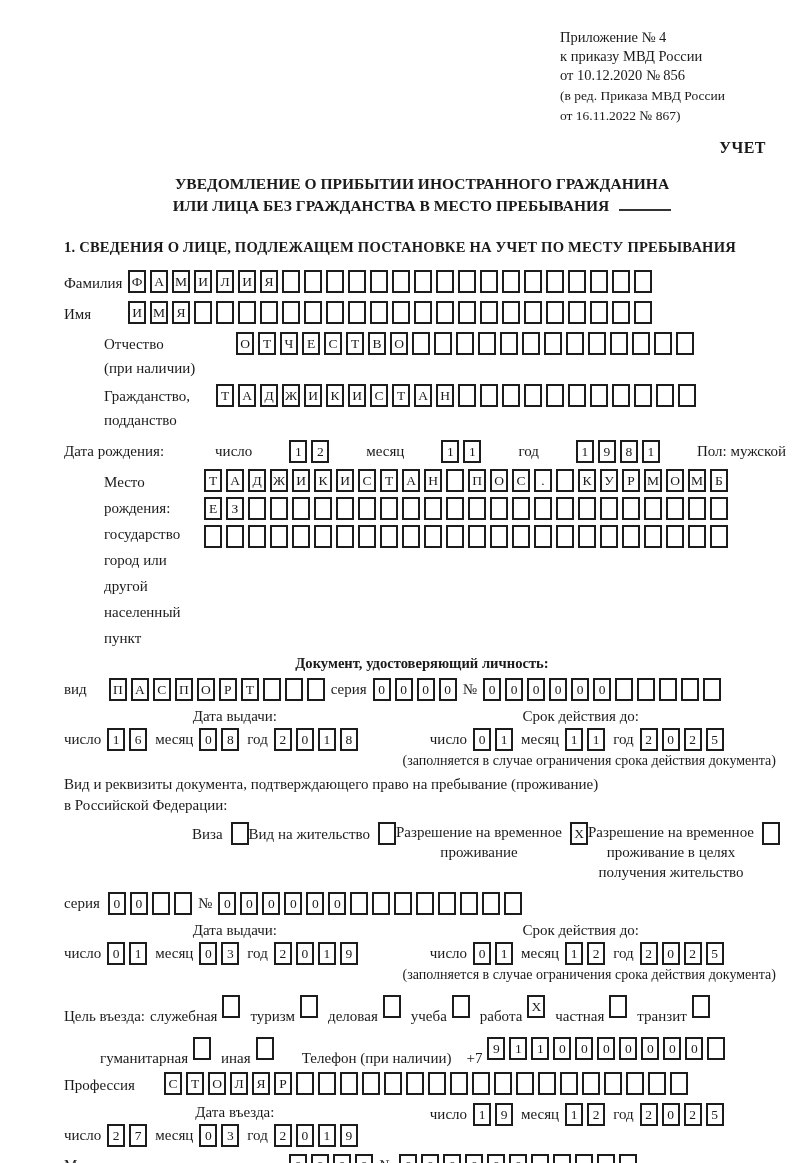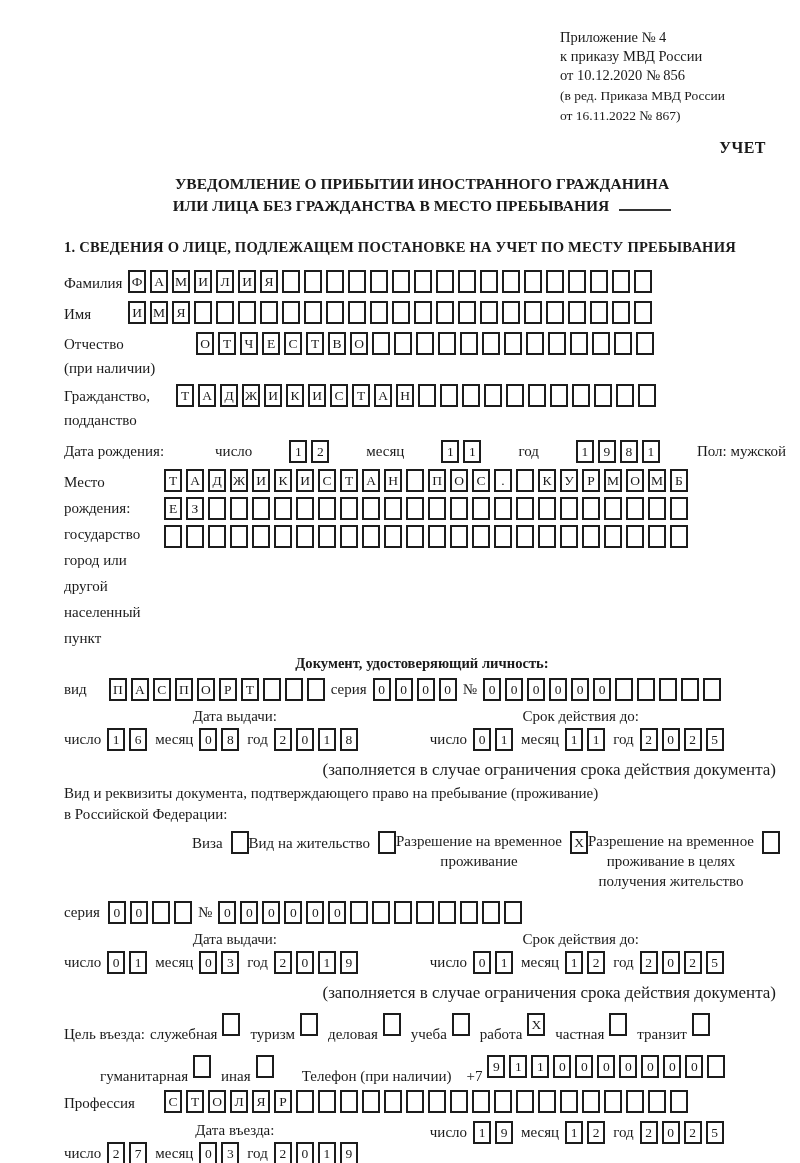--- a/index.html
+++ b/index.html
@@ -18,21 +18,21 @@
 
   
   .title { text-align:center; font-weight:bold; font-size:15.5px; line-height:22px; margin:16px 0 0 0; }
   .title-underline { display:inline-block; width:52px; border-bottom:2px solid #333; margin-left:10px; height:14px; }
   .sec-heading { font-weight:bold; font-size:14.6px; margin-top:22px; letter-spacing:.2px; }
 
   
   .frow { display:flex; align-items:flex-start; margin-bottom:4px; }
   .frow.mt { margin-top:14px; }
   .flabel { flex:0 0 auto; line-height:27px; }
-  .flabel.two, .flabel.multi { line-height:24px; }
+  .flabel.two, .flabel.multi { line-height:24px;margin-left:40px; }
   .w64  { width:64px; }
   .w100 { width:100px; }
   .w110 { width:112px; }
   .w132 { width:132px; }
   .cells { display:inline-flex; gap:4px; flex:0 0 auto; }
   .cell {
     display:inline-block; width:18px; height:23px;
     border:2px solid #1c1c1c; background:#fff;
     font-size:13.5px; line-height:19px; text-align:center;
     font-family:"Liberation Serif", serif;
@@ -46,21 +46,21 @@
   .center-bold { text-align:center; font-weight:bold; font-size:14.6px; margin:2px 0 4px 0; }
 
   
   .datepair { display:flex; margin-bottom:1px; }
   .dgroup { text-align:left; }
   .dgroup .dg-title { text-align:center; line-height:19px; margin-bottom:2px; }
   .dg-row { display:flex; align-items:center; white-space:nowrap; }
   .dg-row .lbl { margin:0 6px 0 0; }
   .dg-row .cells { margin-right:8px; }
   .dgroup.right { margin-left:64px; }
-  .note { font-size:17px; text-align:right; line-height:18px; margin:10px 4px 4px 0; }
+  .note { font-size:14px; text-align:right; line-height:18px; margin:1px 4px 4px 0; }
 
   .intro { line-height:21px; margin-top:4px; }
 
   
   .visa-row { display:flex; align-items:flex-start; margin:6px 0 8px 0; width:716px; justify-content:flex-end; }
   .visa-item { display:flex; align-items:flex-start; gap:8px; }
   .visa-item .vlines { text-align:center; line-height:20px; }
   .visa-item .one { line-height:25px; }
 
   

